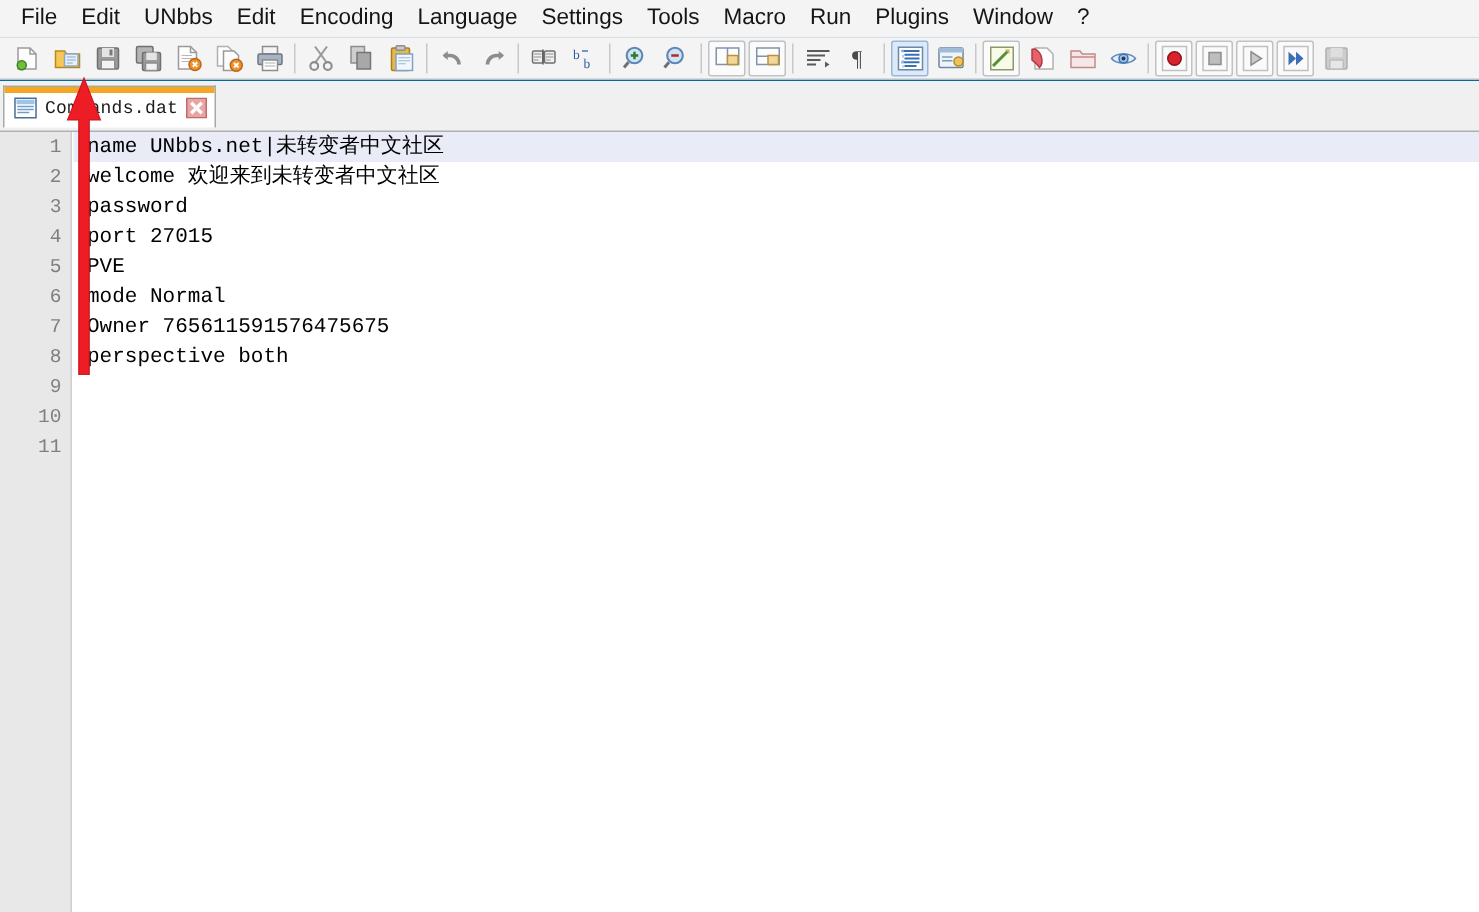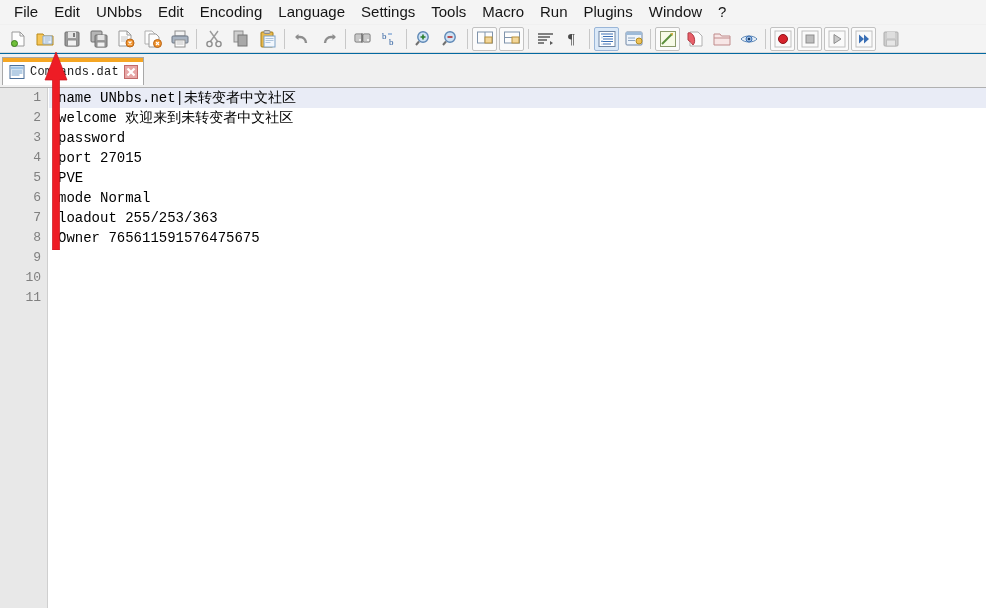--- a/index.html
+++ b/index.html
@@ -485,22 +485,22 @@
       <div class="gutter-line">11</div>
     </div>
 
     <div class="codearea">
       <div class="code-line current">name UNbbs.net|未转变者中文社区</div>
       <div class="code-line">welcome 欢迎来到未转变者中文社区</div>
       <div class="code-line">password</div>
       <div class="code-line">port 27015</div>
       <div class="code-line">PVE</div>
       <div class="code-line">mode Normal</div>
-      <div class="code-line">loadout 255/253/363</div>
       <div class="code-line">Owner 765611591576475675</div>
+      <div class="code-line">perspective both</div>
     </div>
 
   </div>
 
   <div class="caret"></div>
 
   <div class="annot-arrow">
     <svg width="28" height="200" viewBox="0 0 28 200">
       <path d="M10.5 200 L10.5 30 L3 30 L14 2 L25 30 L17.5 30 L17.5 200 Z" fill="#ee1c25" stroke="#c8151c" stroke-width="0.7"></path>
     </svg>

